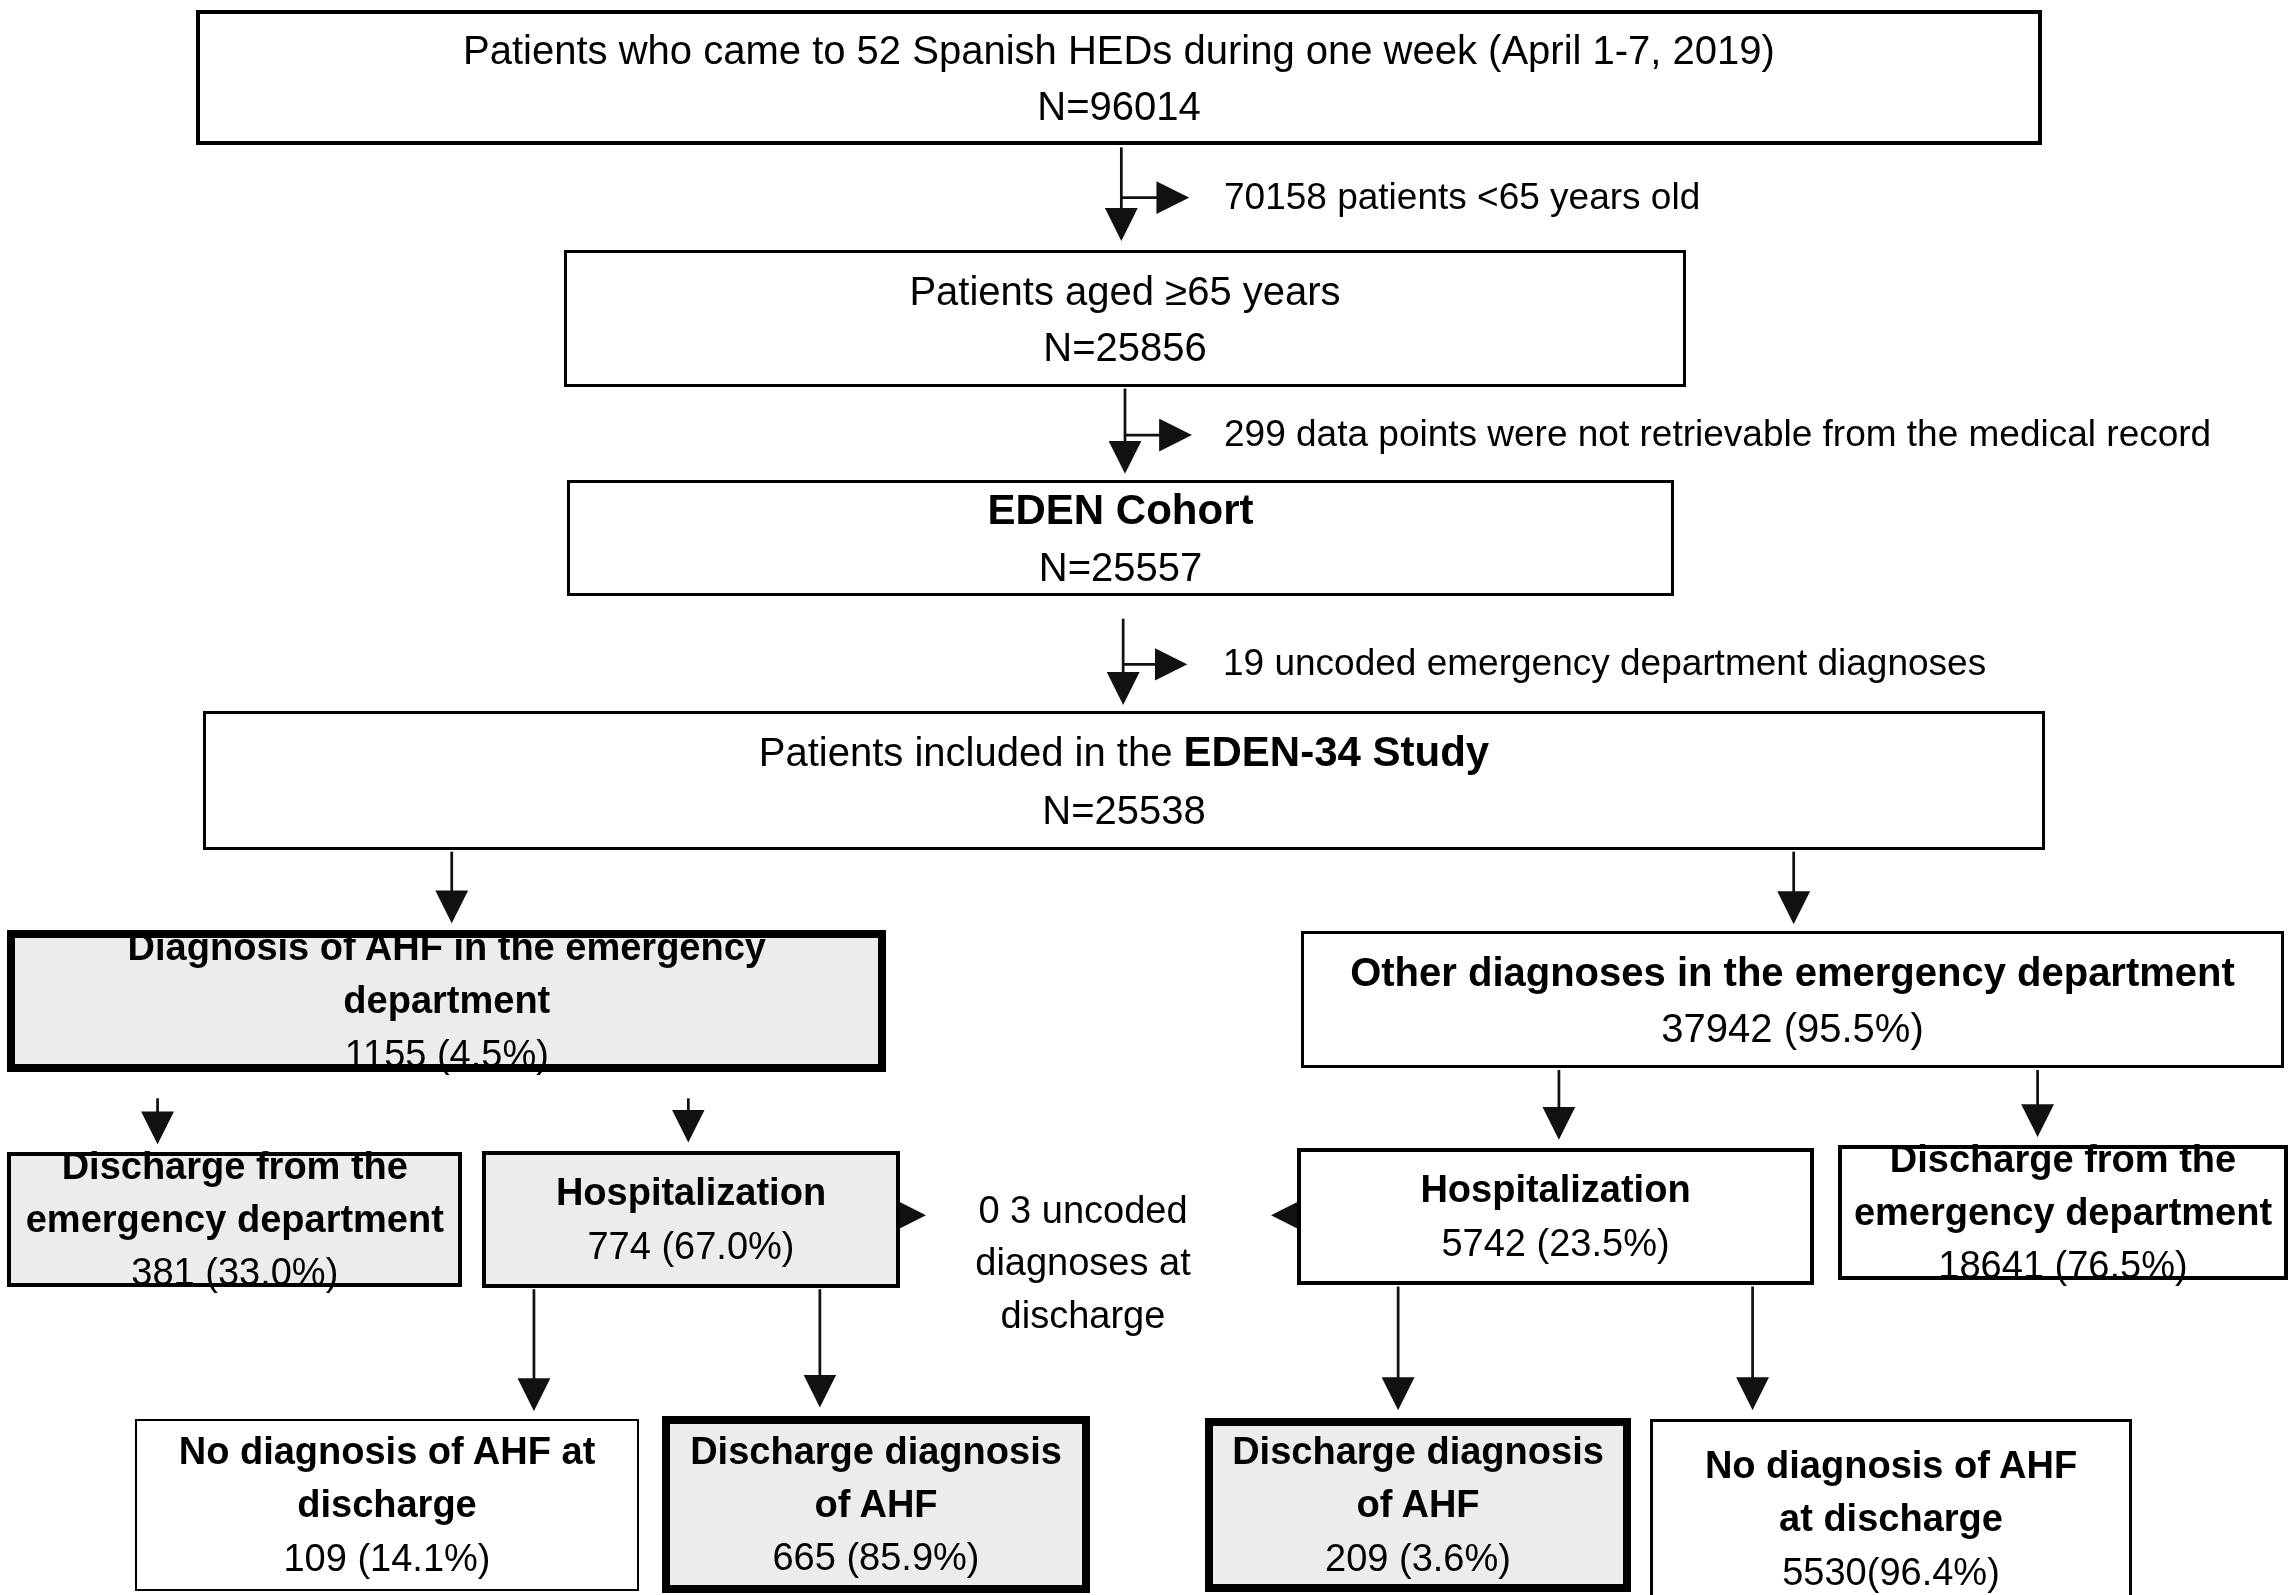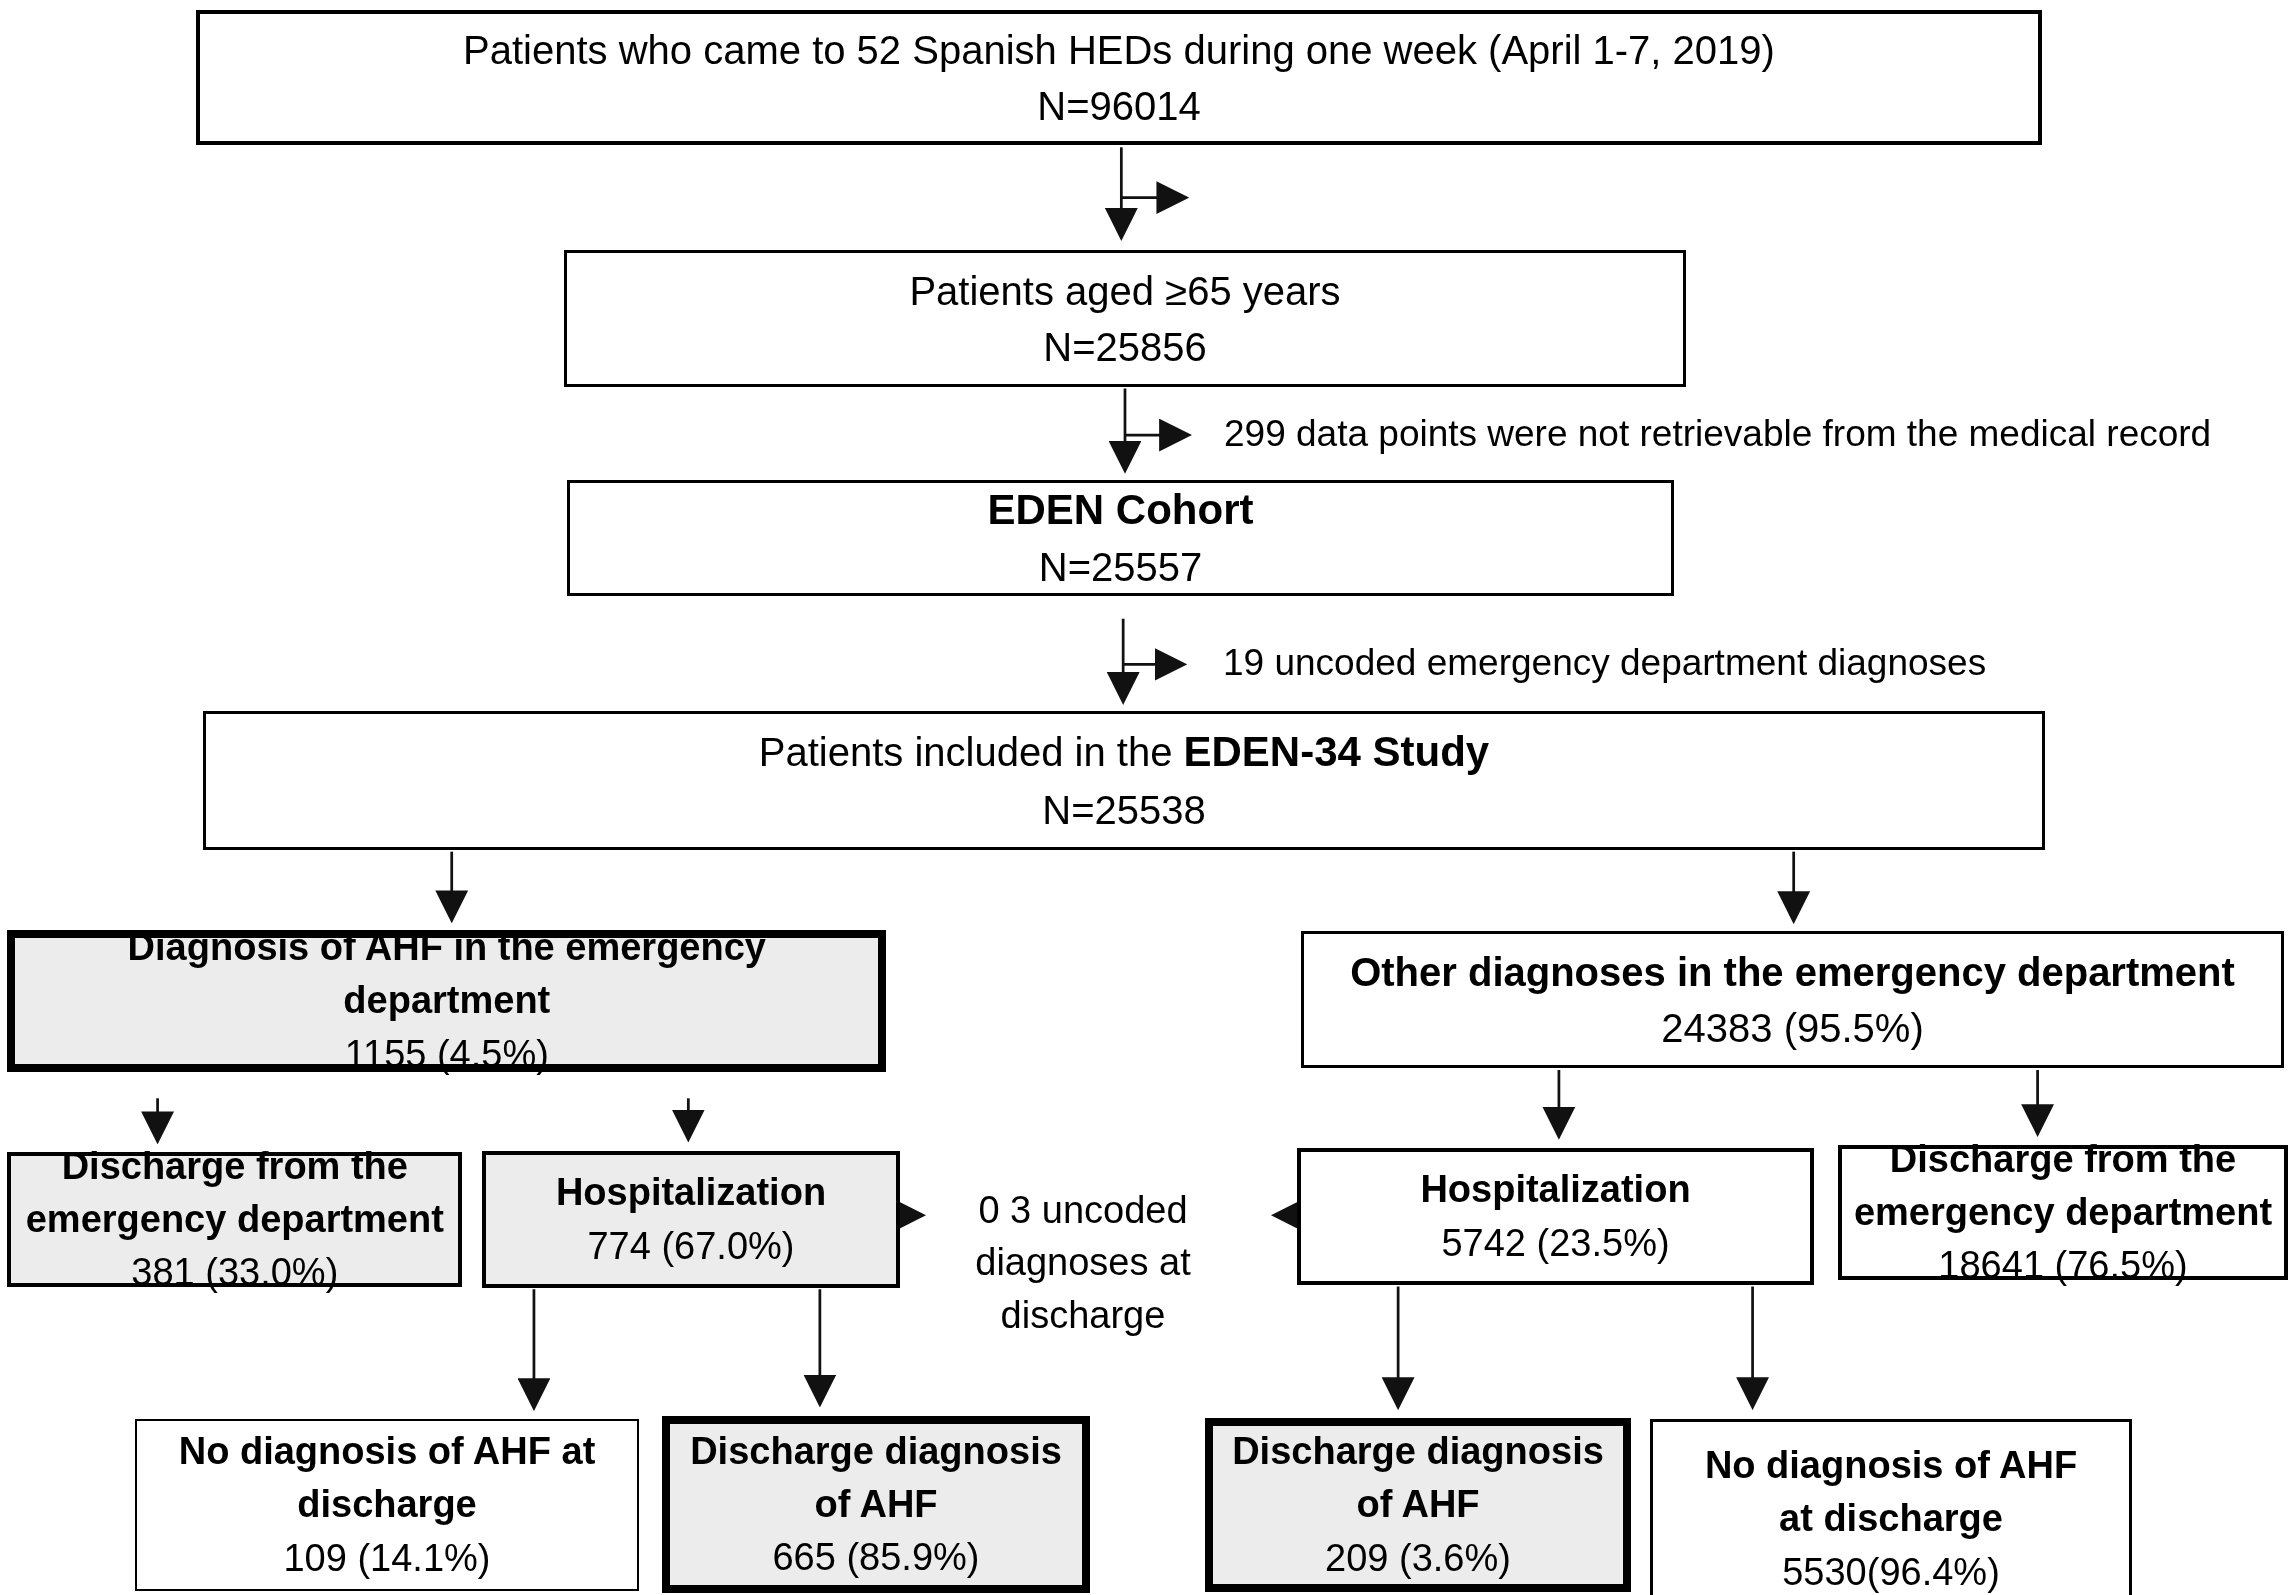--- a/index.html
+++ b/index.html
@@ -51,20 +51,21 @@
     <line x1="1918" y1="1405" x2="1918" y2="1535" marker-end="url(#ah)"></line>
     <line x1="988" y1="1327" x2="1008" y2="1327" marker-end="url(#ah)"></line>
     <line x1="1419" y1="1327" x2="1396" y2="1327" marker-end="url(#ah)"></line>
   </svg>
 
   <div class="box b5" style="left:196px;top:7.3px;width:1846px;height:135px;">
     <div class="t-main">Patients who came to 52 Spanish HEDs during one week (April 1-7, 2019)</div>
     <div class="t-n">N=96014</div>
   </div>
 
+  <div class="annot" style="left:1224px;top:174px;">70158 patients &lt;65 years old</div>
 
   <div class="box" style="left:564px;top:247px;width:1122px;height:137px;">
     <div class="t-main">Patients aged ≥65 years</div>
     <div class="t-n">N=25856</div>
   </div>
 
   <div class="annot" style="left:1224px;top:411px;">299 data points were not retrievable from the medical record</div>
 
   <div class="box" style="left:567px;top:477px;width:1107px;height:116px;">
     <div class="t-main-b">EDEN Cohort</div>
@@ -81,21 +82,21 @@
     <div class="t-n">N=25538</div>
   </div>
 
   <div class="box gray b9" style="left:7.3px;top:927px;width:879px;height:142px;">
     <div class="t-title" style="max-width:804px;">Diagnosis of AHF in the emergency department</div>
     <div class="t-value">1155 (4.5%)</div>
   </div>
 
   <div class="box" style="left:1301px;top:928px;width:983px;height:137px;">
     <div class="t-title" style="font-size:40px;">Other diagnoses in the emergency department</div>
-    <div class="t-value" style="font-size:40px;">24383 (95.5%)</div>
+    <div class="t-value" style="font-size:40px;">37942 (95.5%)</div>
   </div>
 
   <div class="box gray b5" style="left:7.3px;top:1149px;width:455px;height:135px;padding:3.7px 7.3px;">
     <div class="t-title">Discharge from the emergency department</div>
     <div class="t-value">381 (33.0%)</div>
   </div>
 
   <div class="box gray b5" style="left:482px;top:1148px;width:418px;height:137px;">
     <div class="t-title">Hospitalization</div>
     <div class="t-value">774 (67.0%)</div>

